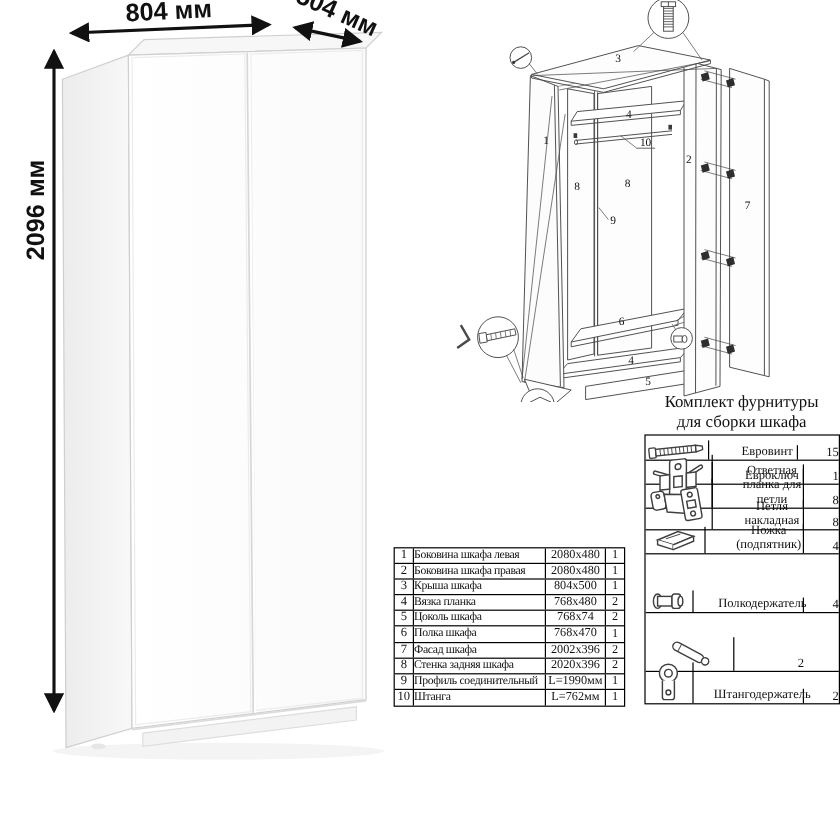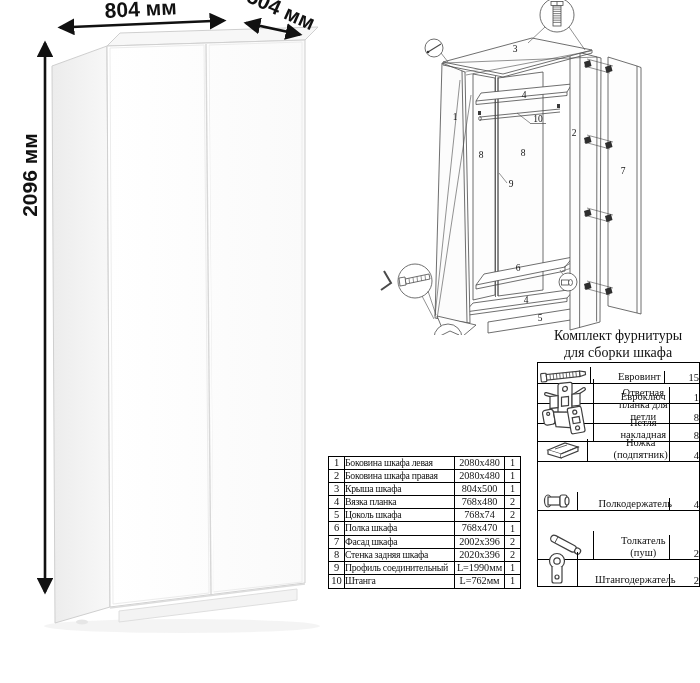--- a/index.html
+++ b/index.html
@@ -378,21 +378,20 @@
       <div class="hw-row">
         <div class="hw-icon">
           <svg width="40" height="28" viewBox="0 0 40 28">
       <g class="ic" transform="rotate(28 20 14)">
         <rect x="4" y="10" width="28" height="7" rx="3.5"></rect>
         <circle cx="34" cy="13.5" r="3"></circle>
         <line x1="10" y1="10" x2="10" y2="17" stroke-width="0.8"></line>
       </g>
     </svg>
         </div>
-        <div class="hw-name">Толкатель (пуш)</div>
         <div class="hw-qty">2</div>
       </div>
 
       <div class="hw-row">
         <div class="hw-icon">
           <svg width="26" height="34" viewBox="0 0 26 34">
       <g class="ic">
         <circle cx="13" cy="9" r="7.5"></circle>
         <circle cx="13" cy="9" r="3.2"></circle>
         <path d="M8 15 L8 29 q0 2 2 2 L16 31 q2 0 2 -2 L18 15"></path>

